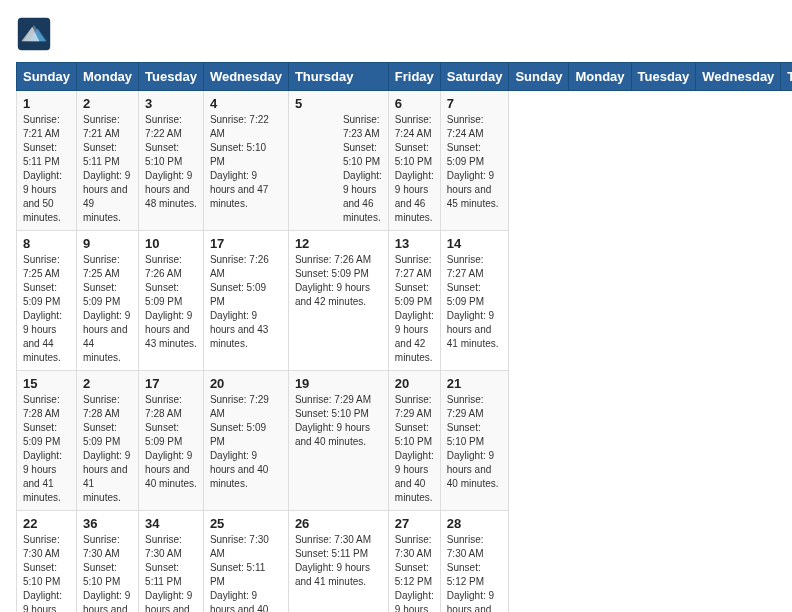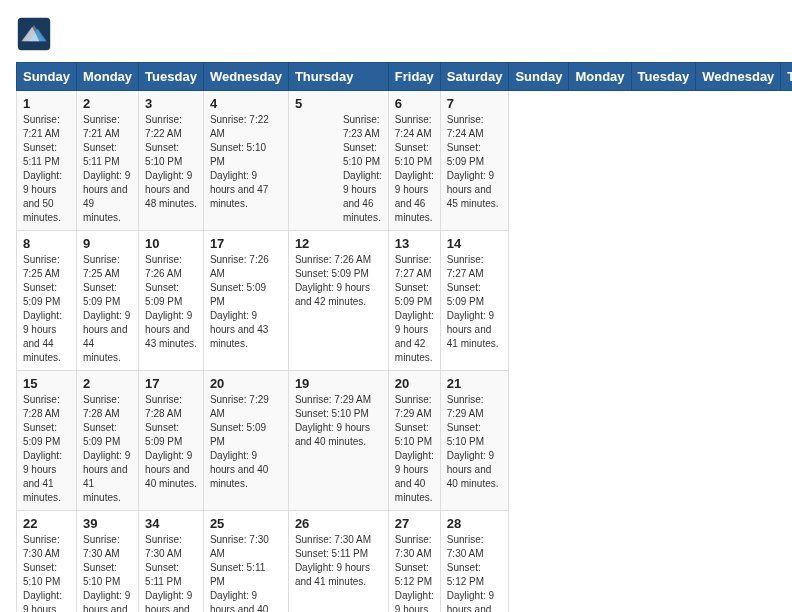--- a/index.html
+++ b/index.html
@@ -256,21 +256,21 @@
         </td>
       </tr>
       <tr>
         <td>
           <span class="day-num">22</span>
           <div style="font-size: 10px; line-height: 1.4; white-space: pre-line;">Sunrise: 7:30 AM
 Sunset: 5:10 PM
 Daylight: 9 hours and 40 minutes.</div>
         </td>
         <td>
-          <span class="day-num">39</span>
+          <span class="day-num">36</span>
           <div style="font-size: 10px; line-height: 1.4; white-space: pre-line;">Sunrise: 7:30 AM
 Sunset: 5:10 PM
 Daylight: 9 hours and 40 minutes.</div>
         </td>
         <td>
           <span class="day-num">34</span>
           <div style="font-size: 10px; line-height: 1.4; white-space: pre-line;">Sunrise: 7:30 AM
 Sunset: 5:11 PM
 Daylight: 9 hours and 40 minutes.</div>
         </td>

